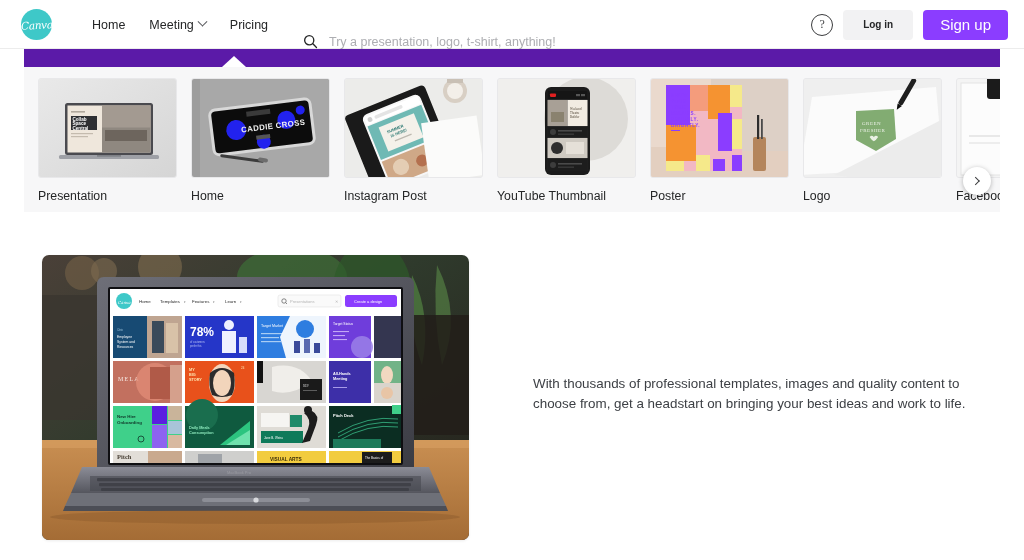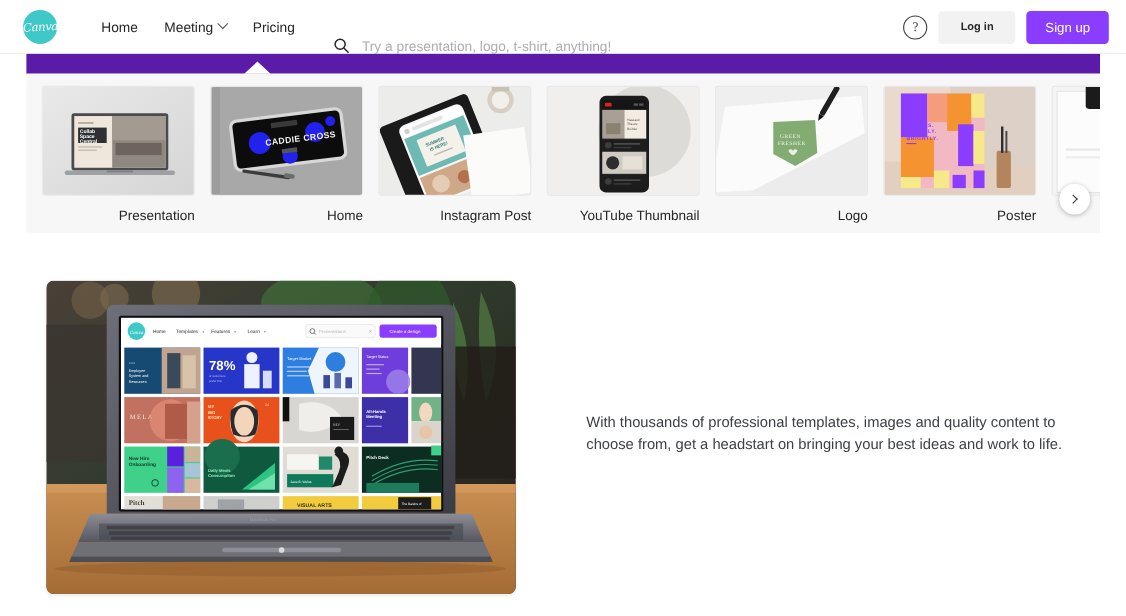--- a/index.html
+++ b/index.html
@@ -74,21 +74,21 @@
   }
   .btn-login {
     background: #f2f2f3; color: #252627;
     border: none; border-radius: 4px;
     font-size: 10px; font-family: "Liberation Sans", sans-serif;
     padding: 0 20px; height: 30px; cursor: pointer; font-weight: bold;
   }
   .btn-signup {
     background: #8b3dff; color: #ffffff;
     border: none; border-radius: 4px;
-    font-size: 12px; font-family: "Liberation Sans", sans-serif;
+    font-size: 15px; font-family: "Liberation Sans", sans-serif;
     padding: 0 17px; height: 30px; cursor: pointer;
   }
 
   
   .purple-bar {
     position: absolute; left: 24px; top: 49px;
     width: 976px; height: 18px;
     background: #5b1aa8;
     overflow: hidden;
   }
@@ -118,21 +118,20 @@
     border: 1px solid #e8e8ea;
     border-radius: 3px;
     background: #efefef;
     overflow: hidden; position: relative;
   }
   .card-label {
     margin-top: 11px;
     font-size: 12.3px;
     color: #252627;
     white-space: nowrap;
-    text-align: right;
   }
   .next-btn {
     position: absolute; right: 9px; top: 100px;
     width: 28px; height: 28px; border-radius: 50%;
     background: #ffffff;
     box-shadow: 0 1px 5px rgba(0,0,0,0.28);
     display: flex; align-items: center; justify-content: center;
     cursor: pointer; z-index: 5;
   }
   .chev-r {
@@ -311,40 +310,20 @@
           <rect x="49.5" y="59" width="40" height="20" fill="#cfcac2"></rect>
           <circle cx="59" cy="69" r="6" fill="#2e2e2e"></circle>
           <rect x="68" y="63" width="18" height="12" fill="#e5e0d8"></rect>
           <rect x="49.5" y="80" width="40" height="12" fill="#1d1d1d"></rect>
           <circle cx="55" cy="86" r="3" fill="#3d3d3d"></circle>
           <rect x="60" y="84" width="24" height="1.6" fill="#4a4a4a"></rect>
           <rect x="60" y="87.5" width="16" height="1.4" fill="#3a3a3a"></rect>
         </svg>
       </div>
       <div class="card-label">YouTube Thumbnail</div>
-    </div>
-
-    <div class="card">
-      <div class="thumb">
-        <svg viewBox="0 0 139 100" width="139" height="100">
-          <rect width="139" height="100" fill="#efefef"></rect>
-          <polygon points="-5,96 8,18 132,8 139,88" fill="#fbfbfb"></polygon>
-          <polygon points="72,100 139,42 139,100" fill="#f2f2f2"></polygon>
-          <polygon points="30,96 139,40 139,100 60,100" fill="#ececec"></polygon>
-          <polygon points="52,32 90,30 92,60 72,72 52,61" fill="#82ac72"></polygon>
-          <text x="58" y="46" font-family="Liberation Serif, serif" font-size="5" fill="#eef3ea" letter-spacing="0.5">GREEN</text>
-          <text x="56" y="53" font-family="Liberation Serif, serif" font-size="5" fill="#eef3ea" letter-spacing="0.5">FRESHER</text>
-          <path d="M69 58 q2.5 -3 5 0 q-2.5 4 -5 5 q-2.5 -1 -5 -5 q2.5 -3 5 0" fill="#e9f1e4" transform="translate(1,1) scale(0.85) translate(12,9)"></path>
-          <g transform="rotate(30 110 20)">
-            <rect x="98" y="2" width="5" height="30" rx="2" fill="#1f1f1f"></rect>
-            <polygon points="98,32 103,32 100.5,38" fill="#0d0d0d"></polygon>
-          </g>
-        </svg>
-      </div>
-      <div class="card-label">Logo</div>
     </div>
 
     <div class="card">
       <div class="thumb">
         <svg viewBox="0 0 139 100" width="139" height="100">
           <rect width="139" height="100" fill="#ead9cd"></rect>
           <rect x="0" y="68" width="139" height="32" fill="#e3cfc0"></rect>
           <rect x="60" y="0" width="79" height="72" fill="#ddd0c6"></rect>
           <rect x="15" y="6" width="76" height="86" fill="#f2b8c4"></rect>
           <rect x="15" y="6" width="24" height="40" fill="#8b3dff"></rect>
@@ -371,20 +350,40 @@
           <rect x="106" y="36" width="2.2" height="24" fill="#2d2d2d"></rect>
           <rect x="110" y="40" width="1.8" height="20" fill="#4a4a4a"></rect>
         </svg>
       </div>
       <div class="card-label">Poster</div>
     </div>
 
     <div class="card">
       <div class="thumb">
         <svg viewBox="0 0 139 100" width="139" height="100">
+          <rect width="139" height="100" fill="#efefef"></rect>
+          <polygon points="-5,96 8,18 132,8 139,88" fill="#fbfbfb"></polygon>
+          <polygon points="72,100 139,42 139,100" fill="#f2f2f2"></polygon>
+          <polygon points="30,96 139,40 139,100 60,100" fill="#ececec"></polygon>
+          <polygon points="52,32 90,30 92,60 72,72 52,61" fill="#82ac72"></polygon>
+          <text x="58" y="46" font-family="Liberation Serif, serif" font-size="5" fill="#eef3ea" letter-spacing="0.5">GREEN</text>
+          <text x="56" y="53" font-family="Liberation Serif, serif" font-size="5" fill="#eef3ea" letter-spacing="0.5">FRESHER</text>
+          <path d="M69 58 q2.5 -3 5 0 q-2.5 4 -5 5 q-2.5 -1 -5 -5 q2.5 -3 5 0" fill="#e9f1e4" transform="translate(1,1) scale(0.85) translate(12,9)"></path>
+          <g transform="rotate(30 110 20)">
+            <rect x="98" y="2" width="5" height="30" rx="2" fill="#1f1f1f"></rect>
+            <polygon points="98,32 103,32 100.5,38" fill="#0d0d0d"></polygon>
+          </g>
+        </svg>
+      </div>
+      <div class="card-label">Logo</div>
+    </div>
+
+    <div class="card">
+      <div class="thumb">
+        <svg viewBox="0 0 139 100" width="139" height="100">
           <rect width="139" height="100" fill="#f4f4f4"></rect>
           <rect x="4" y="4" width="70" height="92" fill="#fcfcfc" stroke="#e4e4e4"></rect>
           <rect x="30" y="-4" width="54" height="24" rx="3" fill="#1b1b1b"></rect>
           <circle cx="62" cy="34" r="13" fill="#ffffff" stroke="#e0e0e0"></circle>
           <circle cx="62" cy="34" r="5" fill="#d6d6d6"></circle>
           <rect x="12" y="56" width="40" height="2" fill="#e8e8e8"></rect>
           <rect x="12" y="63" width="32" height="2" fill="#ededed"></rect>
         </svg>
       </div>
       <div class="card-label">Faceboo</div>

